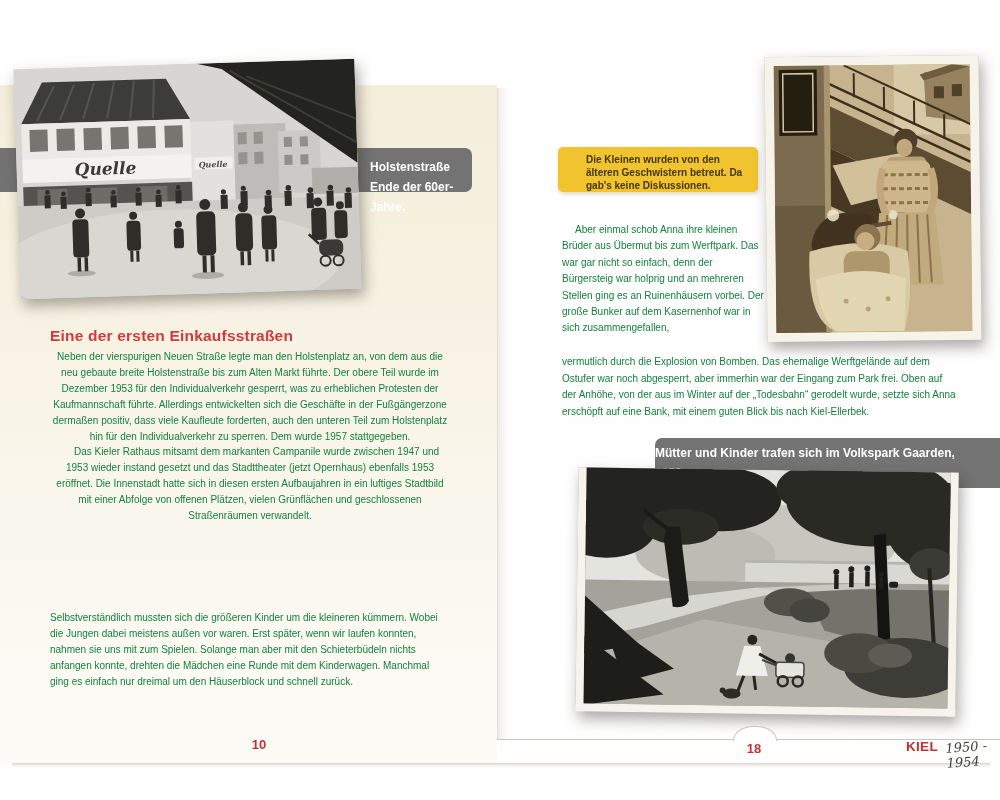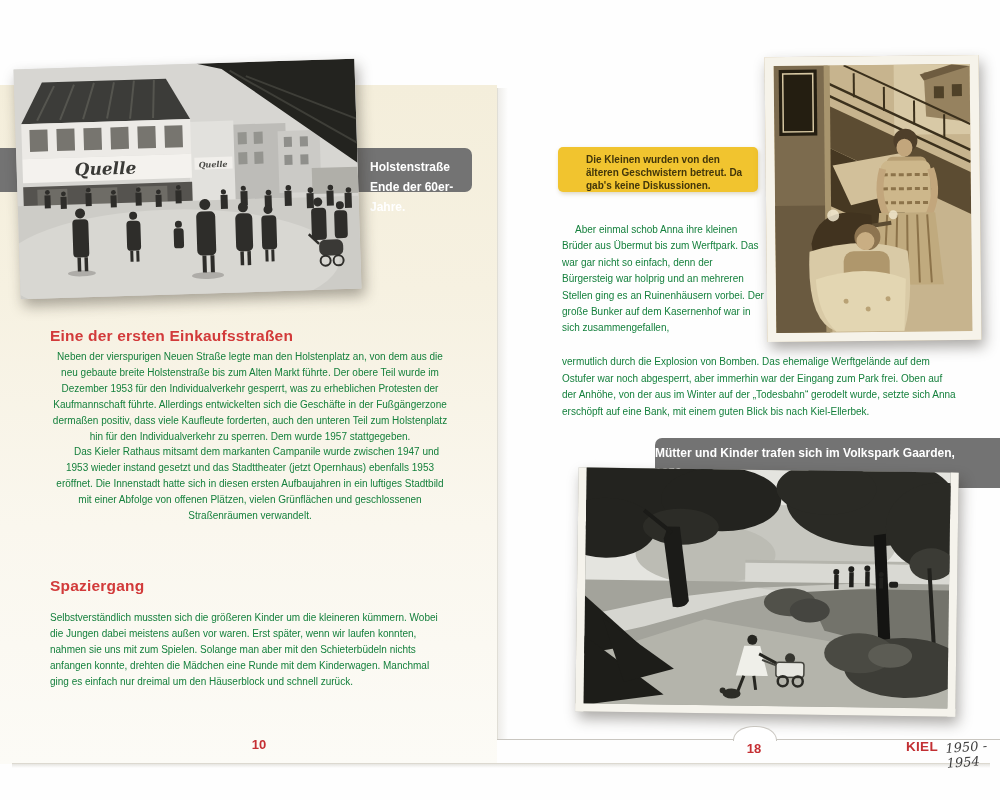--- a/index.html
+++ b/index.html
@@ -178,21 +178,20 @@
     </svg>
   </div>
 
   <div class="abs heading h1">Eine der ersten Einkaufsstraßen</div>
 
   <div class="abs body-copy block1">
     <p>Neben der vierspurigen Neuen Straße legte man den Holstenplatz an, von dem aus die neu gebaute breite Holstenstraße bis zum Alten Markt führte. Der obere Teil wurde im Dezember 1953 für den Individualverkehr gesperrt, was zu erheblichen Protesten der Kaufmannschaft führte. Allerdings entwickelten sich die Geschäfte in der Fußgängerzone dermaßen positiv, dass viele Kaufleute forderten, auch den unteren Teil zum Holstenplatz hin für den Individualverkehr zu sperren. Dem wurde 1957 stattgegeben.</p>
     <p class="indent">Das Kieler Rathaus mitsamt dem markanten Campanile wurde zwischen 1947 und 1953 wieder instand gesetzt und das Stadttheater (jetzt Opernhaus) ebenfalls 1953 eröffnet. Die Innenstadt hatte sich in diesen ersten Aufbaujahren in ein luftiges Stadtbild mit einer Abfolge von offenen Plätzen, vielen Grünflächen und geschlossenen Straßenräumen verwandelt.</p>
   </div>
 
-  <div class="abs heading h2">Spaziergang</div>
 
   <div class="abs body-copy block2">
     <p>Selbstverständlich mussten sich die größeren Kinder um die kleineren kümmern. Wobei die Jungen dabei meistens außen vor waren. Erst später, wenn wir laufen konnten, nahmen sie uns mit zum Spielen. Solange man aber mit den Schieterbüdeln nichts anfangen konnte, drehten die Mädchen eine Runde mit dem Kinderwagen. Manchmal ging es einfach nur dreimal um den Häuserblock und schnell zurück.</p>
   </div>
 
   <div class="abs pagenum pn10">10</div>
 
   <div class="abs callout">Die Kleinen wurden von den älteren Geschwistern betreut. Da gab's keine Diskussionen.</div>
 
   <div class="abs photo photo2">

